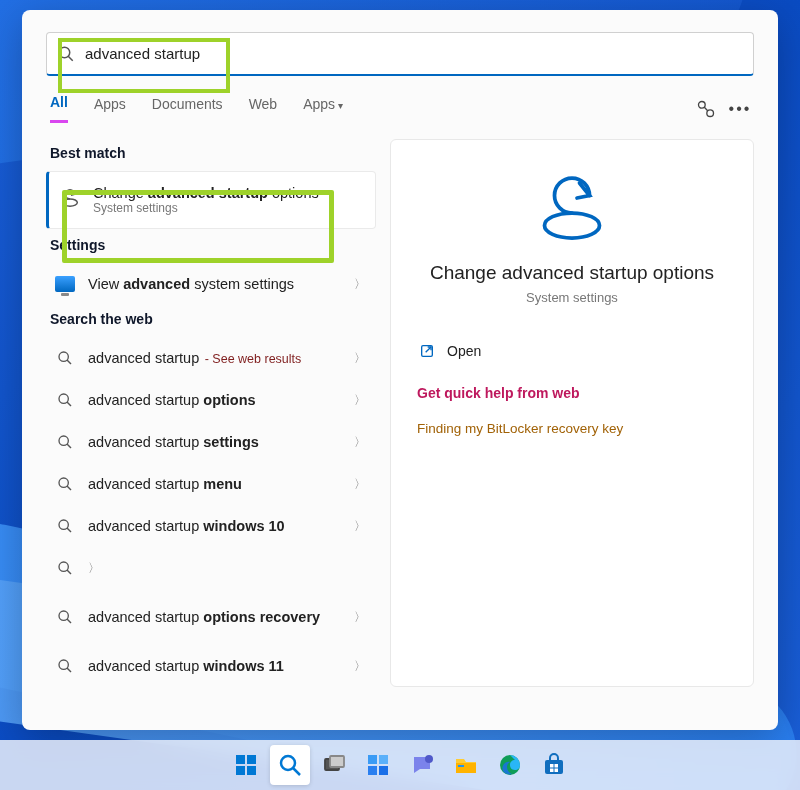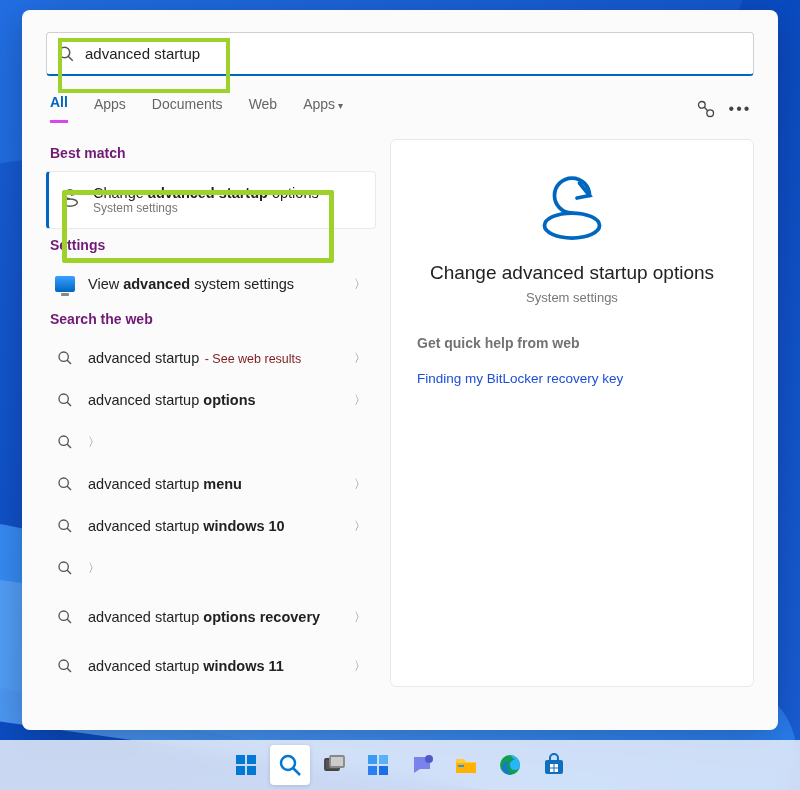--- a/index.html
+++ b/index.html
@@ -72,21 +72,21 @@
   .left { width: 330px; }
   .right {
     flex: 1;
     background: #fff;
     border: 1px solid #e8e8e8;
     border-radius: 6px;
     padding: 28px 24px 24px 24px;
     text-align: center;
   }
 
-  .sec-label { font-size: 14px; font-weight:600; color:#701a75; margin: 6px 0 10px 4px; }
+  .sec-label { font-size: 14px; font-weight:600; color:#0f172a; margin: 6px 0 10px 4px; }
 
   .result {
     display:flex; align-items:center;
     height: 42px;
     padding: 0 4px 0 8px;
     border-radius: 4px;
     cursor:pointer;
     font-size: 14.5px;
     color:#222;
   }
@@ -121,22 +121,22 @@
 
   .right .bigicon { width:80px; height:80px; margin: 0 auto 14px auto; color:#0067c0; }
   .right h2 { font-size:19px; font-weight:400; color:#222; margin-bottom:6px; }
   .right .subtitle { font-size:13px; color:#777; margin-bottom:30px; }
   .right .open-row {
     display:flex; align-items:center; gap:12px;
     text-align:left; padding: 8px 4px; cursor:pointer;
     font-size:14px; color:#222; border-radius:4px;
   }
   .right .open-row .oicon { color:#0067c0; width:16px; height:16px; }
-  .right .qh-label { text-align:left; font-size:14px; font-weight:600; color:#737373; margin:18px 0 12px 2px;}
-  .right .qh-link { text-align:left; font-size:13.5px; color:#1d4ed8; padding:8px 2px; cursor:pointer;}
+  .right .qh-label { text-align:left; font-size:14px; font-weight:600; color:#be185d; margin:18px 0 12px 2px;}
+  .right .qh-link { text-align:left; font-size:13.5px; color:#a16207; padding:8px 2px; cursor:pointer;}
 
   
   .taskbar {
     position:absolute;
     left:0; bottom:0; width:800px; height:50px;
     background: rgba(235,240,250,0.85);
     backdrop-filter: blur(8px);
     display:flex; align-items:center; justify-content:center;
     gap: 4px;
   }
@@ -247,20 +247,21 @@
             <div class="rtext"><span>advanced startup </span><b>options</b><span></span><span class="sub"></span></div>
             <div class="chev">〉</div>
           </div>
           <div class="result">
             <div class="ricon">
               <svg viewBox="0 0 24 24" width="16" height="16" fill="none" stroke="currentColor" stroke-width="2">
                 <circle cx="10" cy="10" r="7"></circle>
                 <line x1="21" y1="21" x2="15" y2="15"></line>
               </svg>
             </div>
+            <div class="rtext"><span>advanced startup </span><b>settings</b><span></span><span class="sub"></span></div>
             <div class="chev">〉</div>
           </div>
           <div class="result">
             <div class="ricon">
               <svg viewBox="0 0 24 24" width="16" height="16" fill="none" stroke="currentColor" stroke-width="2">
                 <circle cx="10" cy="10" r="7"></circle>
                 <line x1="21" y1="21" x2="15" y2="15"></line>
               </svg>
             </div>
             <div class="rtext"><span>advanced startup </span><b>menu</b><span></span><span class="sub"></span></div>
@@ -312,20 +313,28 @@
       <div class="bigicon">
         <svg viewBox="0 0 64 64" width="80" height="80" fill="none" stroke="currentColor" stroke-width="3" stroke-linecap="round">
           <ellipse cx="32" cy="46" rx="22" ry="10"></ellipse>
           <path d="M32 36 A14 14 0 1 1 46 22"></path>
           <path d="M38 12 L46 22 L36 24"></path>
         </svg>
       </div>
       <h2>Change advanced startup options</h2>
       <div class="subtitle">System settings</div>
 
+      <div class="open-row">
+        <svg class="oicon" viewBox="0 0 24 24" fill="none" stroke="currentColor" stroke-width="2">
+          <rect x="4" y="4" width="16" height="16" rx="2"></rect>
+          <path d="M10 14 L18 6"></path>
+            <path d="M13 6 L18 6 L18 11"></path>
+        </svg>
+        <span>Open</span>
+      </div>
 
       <div class="qh-label">Get quick help from web</div>
       <div class="qh-link">Finding my BitLocker recovery key</div>
     </div>
   </div>
 
   <div class="best-hl"></div>
 </div>
 
 <div class="taskbar">

